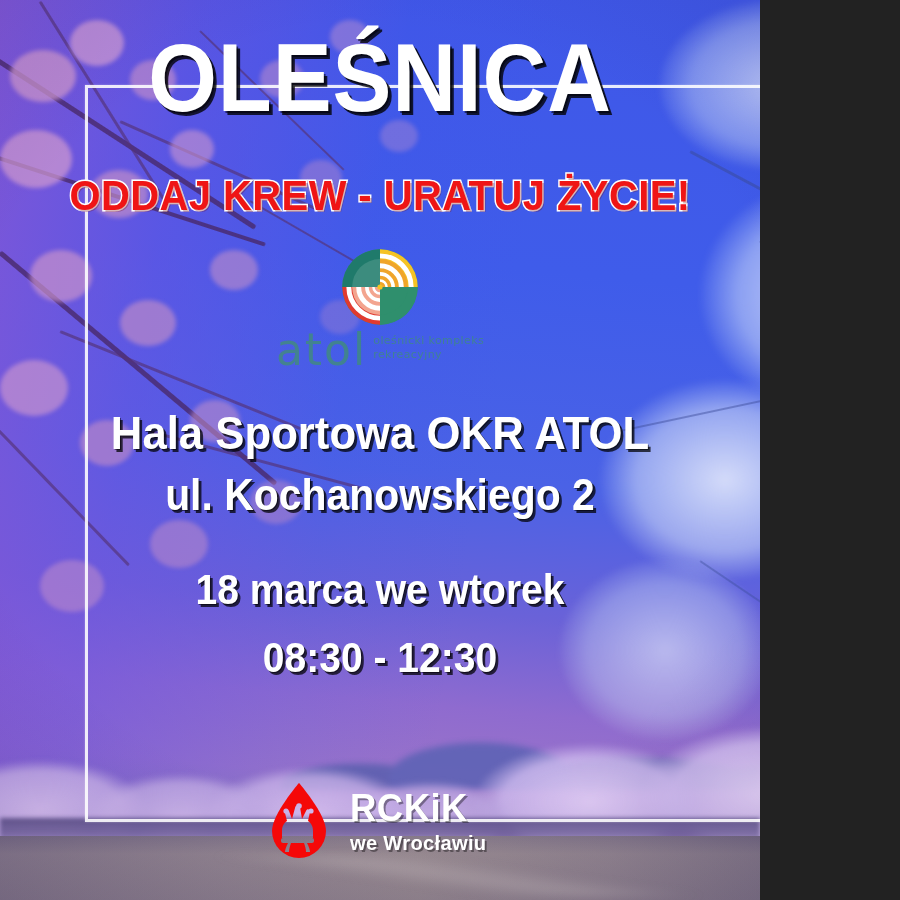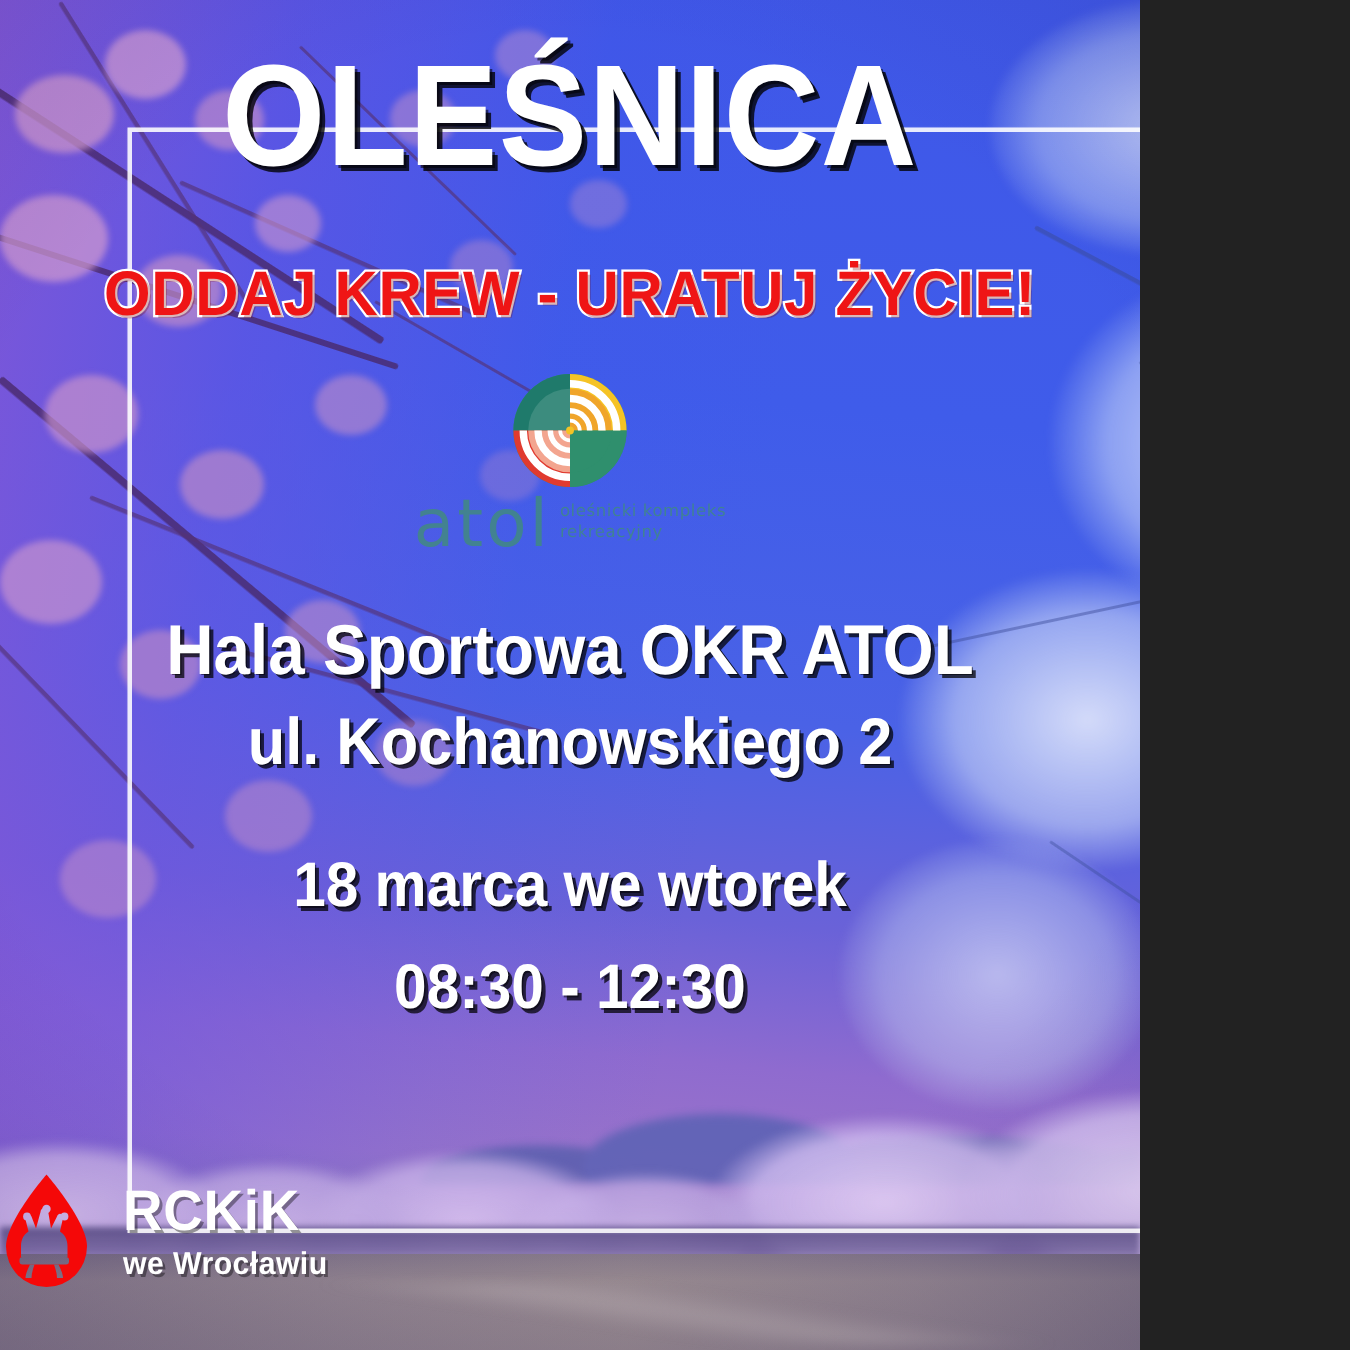--- a/index.html
+++ b/index.html
@@ -246,20 +246,21 @@
   }
 
   
   .rckik-logo {
     position: absolute;
     left: 0; right: 0;
     top: 778px;
     height: 86px;
     display: flex;
     align-items: center;
+    justify-content: center;
     gap: 20px;
   }
   .blood-drop {
     position: relative;
     width: 62px; height: 78px;
     flex: 0 0 auto;
   }
   .rckik-text { text-align: left; line-height: 1; }
   .rckik-name {
     font-size: 38px;

